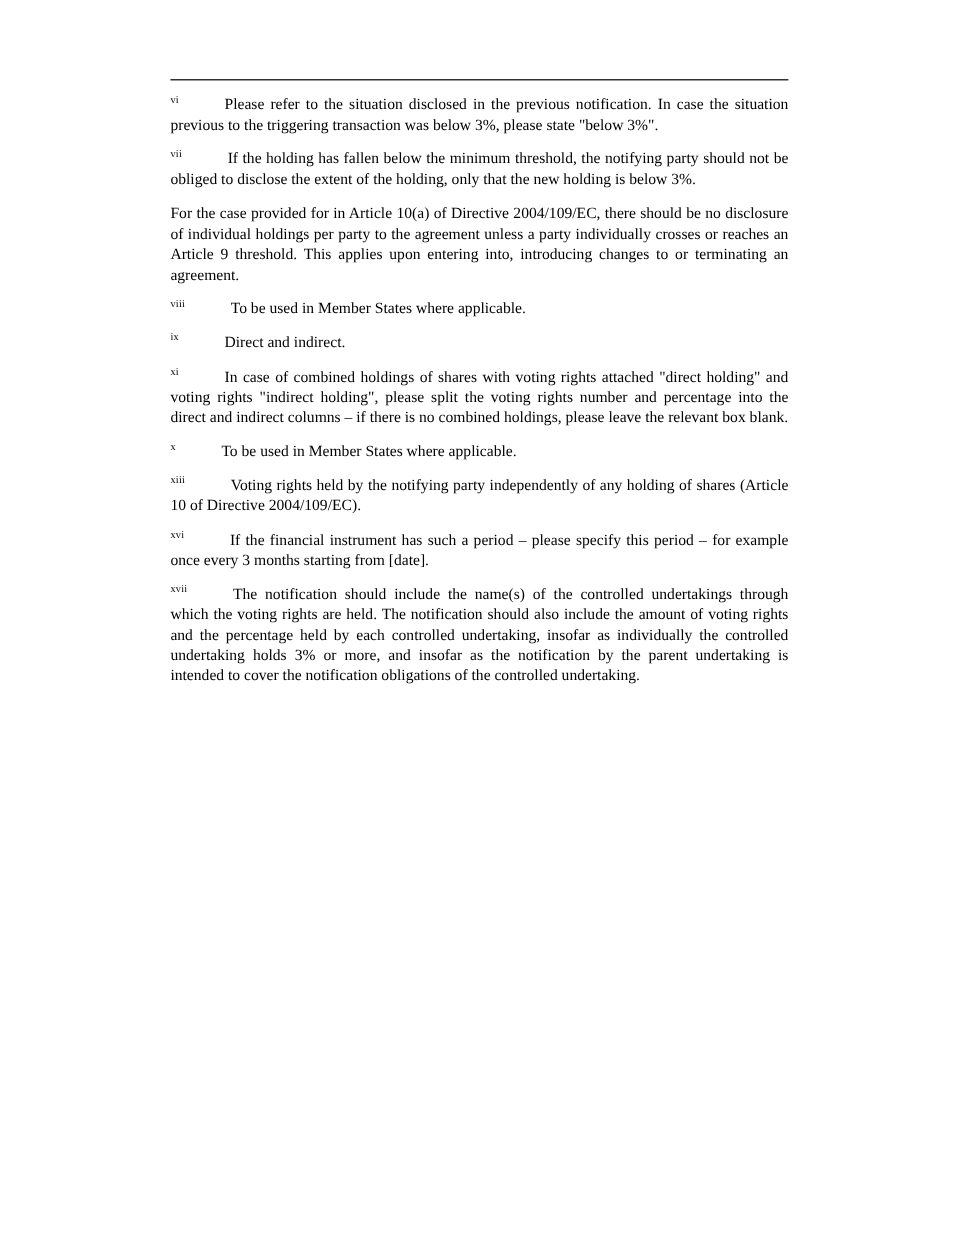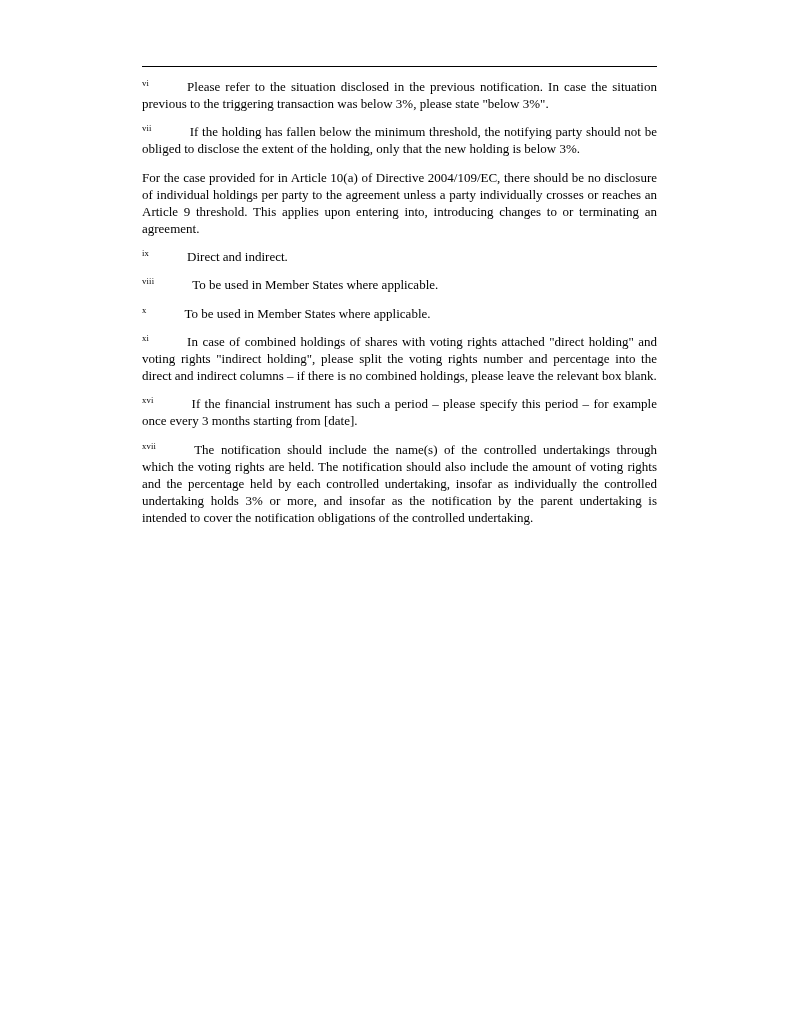--- a/index.html
+++ b/index.html
@@ -59,21 +59,22 @@
 </head>
 <body>
 
 <div class="page">
   <div class="content">
     <div class="footnote-rule"></div>
     <div id="footnote-list">
         <p class="note"><span class="marker">vi</span><span class="gap"></span><span class="text">Please refer to the situation disclosed in the previous notification. In case the situation previous to the triggering transaction was below 3%, please state "below 3%".</span></p>
         <p class="note"><span class="marker">vii</span><span class="gap"></span><span class="text">If the holding has fallen below the minimum threshold, the notifying party should not be obliged to disclose the extent of the holding, only that the new holding is below 3%.</span></p>
         <p class="note noindent"><span class="marker"></span><span class="text">For the case provided for in Article 10(a) of Directive 2004/109/EC, there should be no disclosure of individual holdings per party to the agreement unless a party individually crosses or reaches an Article 9 threshold. This applies upon entering into, introducing changes to or terminating an agreement.</span></p>
+        <p class="note"><span class="marker">viii</span><span class="gap"></span><span class="text">To be used in Member States where applicable.</span></p>
         <p class="note"><span class="marker">ix</span><span class="gap"></span><span class="text">Direct and indirect.</span></p>
-        <p class="note"><span class="marker">viii</span><span class="gap"></span><span class="text">To be used in Member States where applicable.</span></p>
+        <p class="note"><span class="marker">xi</span><span class="gap"></span><span class="text">In case of combined holdings of shares with voting rights attached "direct holding" and voting rights "indirect holding", please split the voting rights number and percentage into the direct and indirect columns – if there is no combined holdings, please leave the relevant box blank.</span></p>
         <p class="note"><span class="marker">x</span><span class="gap"></span><span class="text">To be used in Member States where applicable.</span></p>
-        <p class="note"><span class="marker">xi</span><span class="gap"></span><span class="text">In case of combined holdings of shares with voting rights attached "direct holding" and voting rights "indirect holding", please split the voting rights number and percentage into the direct and indirect columns – if there is no combined holdings, please leave the relevant box blank.</span></p>
+        <p class="note"><span class="marker">xiii</span><span class="gap"></span><span class="text">Voting rights held by the notifying party independently of any holding of shares (Article 10 of Directive 2004/109/EC).</span></p>
         <p class="note"><span class="marker">xvi</span><span class="gap"></span><span class="text">If the financial instrument has such a period – please specify this period – for example once every 3 months starting from [date].</span></p>
         <p class="note"><span class="marker">xvii</span><span class="gap"></span><span class="text">The notification should include the name(s) of the controlled undertakings through which the voting rights are held. The notification should also include the amount of voting rights and the percentage held by each controlled undertaking, insofar as individually the controlled undertaking holds 3% or more, and insofar as the notification by the parent undertaking is intended to cover the notification obligations of the controlled undertaking.</span></p>
       </div>
   </div>
 </div>
 
 </body></html>

